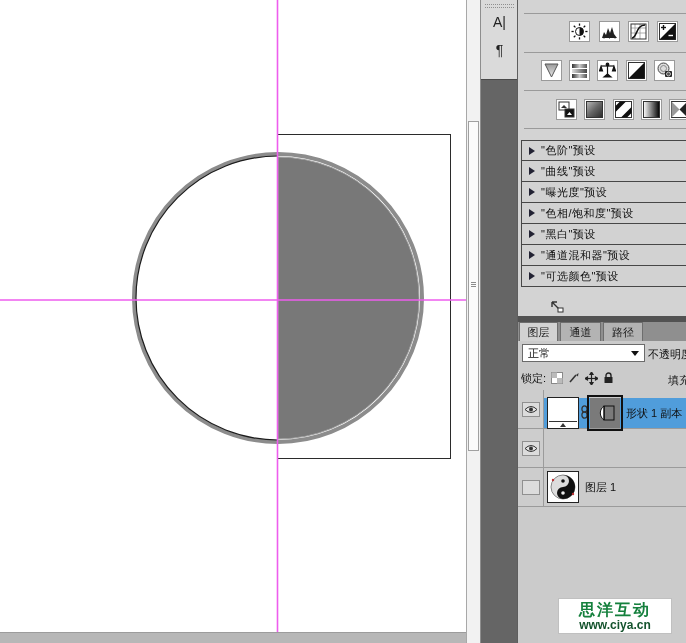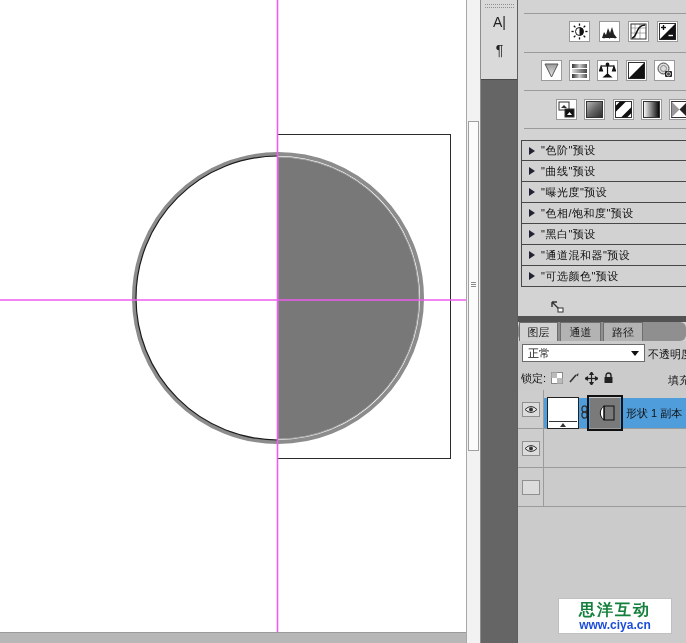--- a/index.html
+++ b/index.html
@@ -30,21 +30,21 @@
   
   .preset-row { position:absolute; left:3px; right:-1px; height:21px; border:1px solid #474747; border-top:none; background:#d2d2d2; display:flex; align-items:center; cursor:pointer; }
   .preset-row.first { border-top:1px solid #474747; }
   .preset-tri { width:0; height:0; border-top:4px solid transparent; border-bottom:4px solid transparent; border-left:6px solid #223; margin:0 6px 0 7px; }
   .preset-label { font-size:11px; color:#101010; letter-spacing:0.5px; }
   
   .expand-btn { position:absolute; left:32px; top:300px; width:14px; height:13px; cursor:pointer; }
   
   .group-divider { position:absolute; left:0; right:0; top:316px; height:6px; background:#525252; }
   
-  .tabs-row { position:absolute; left:0; right:0; top:322px; height:19px; background:#8f8f8f;border-radius:6px; }
+  .tabs-row { position:absolute; left:0; right:0; top:322px; height:19px; background:#8f8f8f; }
   .tab { position:absolute; top:0; height:19px; display:flex; align-items:center; justify-content:center; font-size:11px; color:#1a1a1a; border:1px solid #6e6e6e; border-bottom:none; cursor:pointer; }
   .tab.active { background:#d2d2d2; }
   .tab.inactive { background:#b3b3b3; }
   .lpanel-body { position:absolute; left:0; right:0; top:341px; bottom:0; background:#cbcbcb; }
   .blend-row { position:absolute; left:0; right:0; top:0; height:25px; }
   .blend-select { position:absolute; left:4px; top:3px; width:123px; height:18px; background:#fff; border:1px solid #6b6b6b; display:flex; align-items:center; cursor:pointer; }
   .blend-select .val { margin-left:5px;text-align:center; }
   .blend-select .arrow { position:absolute; right:5px; top:6px; width:0; height:0; border-left:4px solid transparent; border-right:4px solid transparent; border-top:5px solid #111; }
   .opacity-label { position:absolute; left:130px; top:6px; white-space:nowrap; }
   .lock-row { position:absolute; left:0; right:0; top:25px; height:24px; display:flex; align-items:center; }
@@ -63,21 +63,21 @@
   .fill-thumb .tri { position:absolute; bottom:1px; left:50%; transform:translateX(-50%); width:0; height:0; border-left:3px solid transparent; border-right:3px solid transparent; border-bottom:4px solid #333; }
   .link-ico { margin:0 2px; flex:none; }
   .mask-thumb { width:30px; height:30px; background:#7a7a7a; flex:none; display:flex; align-items:center; justify-content:center; cursor:pointer; }
   .mask-thumb.selected { outline:2px solid #111; outline-offset:1px; }
   .img-thumb { width:32px; height:32px; border:1px solid #222; background:#fff; flex:none; display:flex; align-items:center; justify-content:center; cursor:pointer; }
   .layer-name { margin-left:6px; white-space:nowrap; }
   .layer-name.italic { font-style:italic; }
   
   .watermark { position:absolute; left:558px; top:598px; width:114px; height:36px; background:#fff; border:1px solid #c0c0c0; text-align:center; line-height:1.1; padding-top:2px; }
   .watermark .l1 { font-size:16px; font-weight:bold; color:#15803d; letter-spacing:2px; }
-  .watermark .l2 { font-size:12px; font-weight:bold; color:#1d4ed8; }
+  .watermark .l2 { font-size:12px; font-weight:bold; color:#14532d; }
 </style>
 </head>
 <body>
 
 <div class="canvas">
   <svg width="466" height="632">
 
     <rect x="277.5" y="134.5" width="173" height="324" fill="none" stroke="#2b2b2b" stroke-width="1"></rect>
 
     <circle cx="278" cy="298" r="144" fill="none" stroke="#8c8c8c" stroke-width="4"></circle>
@@ -404,20 +404,33 @@
                 <circle cx="7" cy="4.5" r="2" fill="#333"></circle>
               </svg>
           </div>
         </div>
       </div>
 
       <div class="layer-row">
         <div class="eye-cell">
           <div class="eye-box"></div>
         </div>
+        <div class="layer-main">
+          <div class="img-thumb">
+            <svg width="28" height="28">
+                <circle cx="14" cy="14" r="12" fill="#ddd" stroke="#888"></circle>
+                <path d="M14 2 A12 12 0 0 1 14 26 A6 6 0 0 1 14 14 A6 6 0 0 0 14 2 Z" fill="#111"></path>
+                <circle cx="14" cy="8" r="1.8" fill="#111"></circle>
+                <circle cx="14" cy="20" r="1.8" fill="#eee"></circle>
+                <circle cx="4" cy="7" r="1.2" fill="#b33"></circle>
+                <circle cx="24" cy="21" r="1.2" fill="#b33"></circle>
+              </svg>
+          </div>
+          <span class="layer-name">图层 1</span>
+        </div>
       </div>
 
 
     </div>
   </div>
 </div>
 
 <div class="watermark">
   <div class="l1">思洋互动</div>
   <div class="l2">www.ciya.cn</div>

